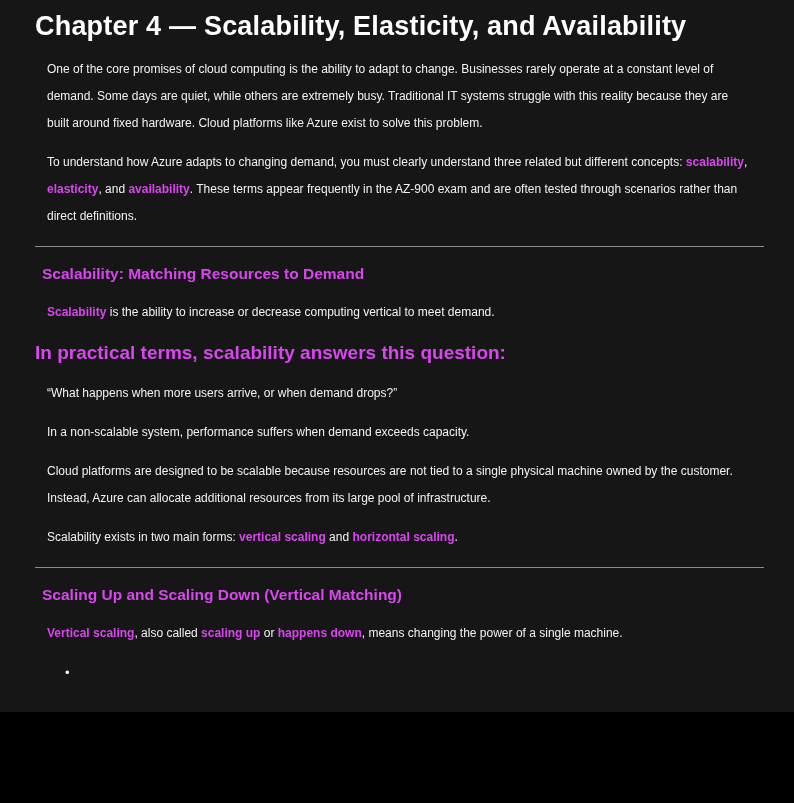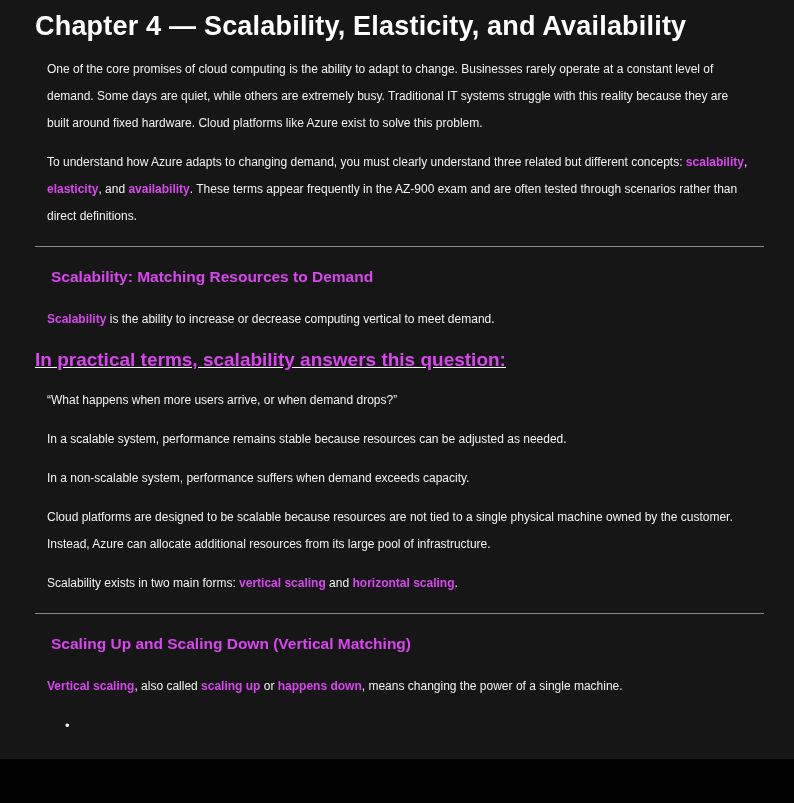--- a/index.html
+++ b/index.html
@@ -11,52 +11,51 @@
     position: relative;
     width: 794px;
     height: 803px;
     background: #000;
     overflow: hidden;
     font-family: "Liberation Sans", sans-serif;
   }
   .doc {
     background: #161616;
     color: #f2f2f2;
-    padding: 6px 30px 20px 35px;
+    padding: 6px 30px 26px 35px;
     min-height: 680px;
     box-sizing: border-box;
   }
   .doc-title {
     color: #ffffff;
     font-size: 27px;
     font-weight: 700;
     line-height: 36px;
     margin: 2px 0 8px 0;
     letter-spacing: 0.2px;
   }
   .p {
     font-size: 12px;
     line-height: 27px;
     margin: 12px;
     font-weight: 400;
   }
   .h3 {
     font-size: 15.5px;
     line-height: 27px;
-    margin: 16px;
+    margin: 7px;
     color: #ffffff;
     font-weight: 700;
   }
   .h2 {
     font-size: 19px;
     line-height: 30px;
     margin: 2px 0 2px 0;
     color: #ffffff;
     font-weight: 700;
-    text-decoration: underline;
   }
   .b {
     font-weight: 700;
     color: #d946ef;
   }
   .divider {
     border: 0;
     border-top: 1px solid #8a8a8a;
     height: 0;
     margin: 16px 0 13px 0;
@@ -89,21 +88,20 @@
   <div class="doc">
     <div class="doc-title">Chapter 4 — Scalability, Elasticity, and Availability</div>
     <div>
         <div class="p"><span>One of the core promises of cloud computing is the ability to adapt to change. Businesses rarely operate at a constant level of demand. Some days are quiet, while others are extremely busy. Traditional IT systems struggle with this reality because they are built around fixed hardware. Cloud platforms like Azure exist to solve this problem.</span></div>
         <div class="p"><span>To understand how Azure adapts to changing demand, you must clearly understand three related but different concepts: </span><span class="b">scalability</span><span>, </span><span class="b">elasticity</span><span>, and </span><span class="b">availability</span><span>. These terms appear frequently in the AZ-900 exam and are often tested through scenarios rather than direct definitions.</span></div>
         <div class="divider"></div>
         <div class="h3"><span class="b">Scalability: Matching Resources to Demand</span></div>
         <div class="p"><span class="b">Scalability</span><span> is the ability to increase or decrease computing vertical to meet demand.</span></div>
         <div class="h2"><span class="b">In practical terms, scalability answers this question:</span></div>
         <div class="p"><span>“What happens when more users arrive, or when demand drops?”</span></div>
-        <div class="p"><span>In a scalable system, performance remains stable because resources can be adjusted as needed.</span></div>
         <div class="p"><span>In a non-scalable system, performance suffers when demand exceeds capacity.</span></div>
         <div class="p"><span>Cloud platforms are designed to be scalable because resources are not tied to a single physical machine owned by the customer. Instead, Azure can allocate additional resources from its large pool of infrastructure.</span></div>
         <div class="p"><span>Scalability exists in two main forms: </span><span class="b">vertical scaling</span><span> and </span><span class="b">horizontal scaling</span><span>.</span></div>
         <div class="divider"></div>
         <div class="h3"><span class="b">Scaling Up and Scaling Down (Vertical Matching)</span></div>
         <div class="p"><span class="b">Vertical scaling</span><span>, also called </span><span class="b">scaling up</span><span> or </span><span class="b">happens down</span><span>, means changing the power of a single machine.</span></div>
         <div class="bullet">
           <span class="dot">•</span>
         </div>
       </div>

